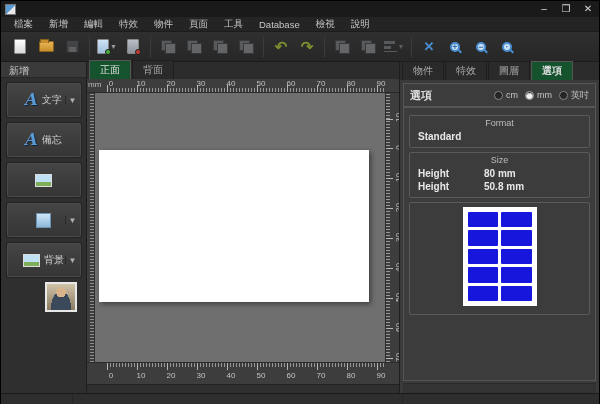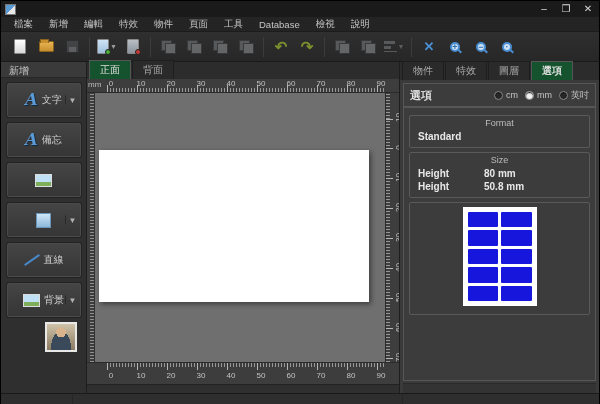--- a/index.html
+++ b/index.html
@@ -261,26 +261,20 @@
             <span class="lbl">備忘</span>
           </div>
           <div class="sb-btn">
             <span class="ic-pic"></span>
           </div>
           <div class="sb-btn">
             <span class="ic-rect"></span>
             <span class="dd">▼</span>
           </div>
           <div class="sb-btn">
-            <span class="ic-line">
-              <i></i>
-            </span>
-            <span class="lbl">直線</span>
-          </div>
-          <div class="sb-btn">
             <span class="ic-pic"></span>
             <span class="lbl">背景</span>
             <span class="dd">▼</span>
           </div>
         </div>
       <div class="photo-thumb"></div>
     </div>
 
     <div class="canvas">
       <div class="page-tabs" id="page-tabs">

